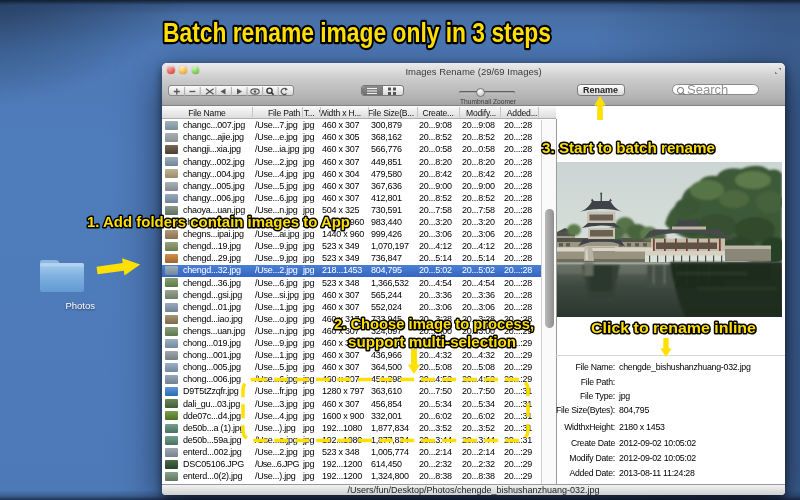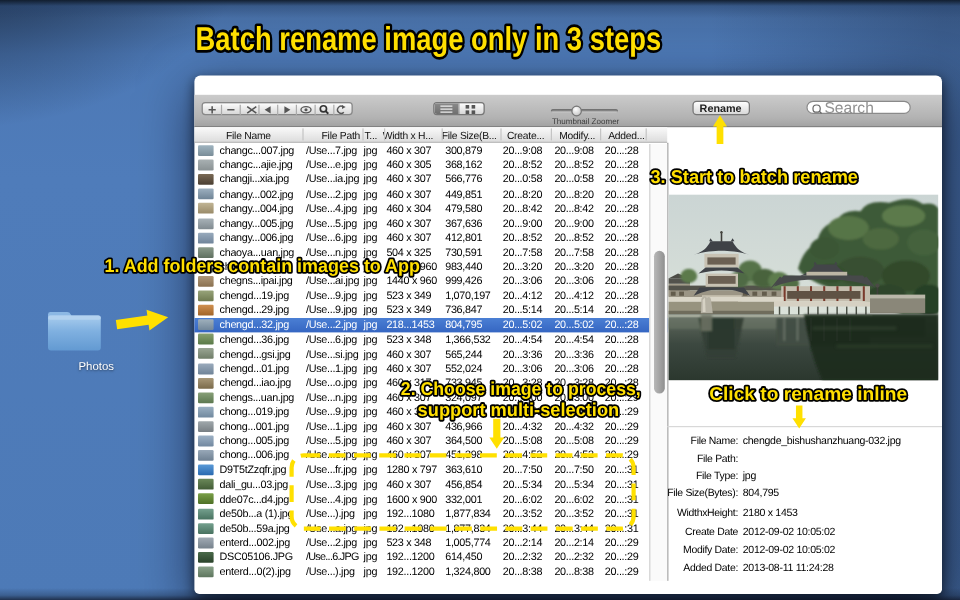--- a/index.html
+++ b/index.html
@@ -52,20 +52,29 @@
 .drow{position:absolute;left:394px;right:0;height:12px;font-size:9px;color:#000;white-space:nowrap}
 .dl{position:absolute;right:170px;text-align:right;font-size:8.7px;letter-spacing:-0.25px}
 .dv{position:absolute;left:63px;font-size:8.8px;letter-spacing:-0.25px}
 .sbar{position:absolute;left:0;bottom:0;width:100%;height:11.5px;border-radius:0 0 4px 4px;background:linear-gradient(#f2f2f2,#cfcfcf);border-top:1px solid #9a9a9a;font-size:9px;color:#222;text-align:center;line-height:11px}
 .folder{position:absolute;left:39px;top:256px;width:46px;height:56px}
 .flabel{position:absolute;left:-10px;top:44px;width:66px;text-align:right;font-size:9.5px;color:#fff;text-shadow:0 1px 2px rgba(0,0,0,.55)}
 .ovl{position:absolute;left:0;top:0;pointer-events:none}
 </style></head>
 <body>
 <div class="win">
+ <div class="tbar">
+  <i class="tl r"></i>
+      <i class="tl y"></i>
+      <i class="tl g"></i>
+  <div class="wtitle">Images Rename (29/69 Images)</div>
+  <svg class="zic" viewBox="0 0 8 8">
+        <path d="M1 4.5v2.5h2.5L1 4.5zM7 3.5V1H4.5L7 3.5z" fill="#777"></path>
+      </svg>
+ </div>
  <div class="tool">
   <div class="bgrp">
         <svg width="125" height="9" viewBox="0 0 125 9" style="position:absolute;left:0;top:0.5px">
    <g stroke="#aaa" stroke-width="1">
     <line x1="15.6" y1="0" x2="15.6" y2="9"></line>
             <line x1="31.2" y1="0" x2="31.2" y2="9"></line>
     <line x1="46.8" y1="0" x2="46.8" y2="9"></line>
             <line x1="62.4" y1="0" x2="62.4" y2="9"></line>
     <line x1="78" y1="0" x2="78" y2="9"></line>
             <line x1="93.6" y1="0" x2="93.6" y2="9"></line>
@@ -647,20 +656,21 @@
       <span class="dv">2012-09-02  10:05:02</span>
     </div>
 <div class="drow" style="top:390.0px">
       <span class="dl">Modify Date:</span>
       <span class="dv">2012-09-02  10:05:02</span>
     </div>
 <div class="drow" style="top:405.0px">
       <span class="dl">Added Date:</span>
       <span class="dv">2013-08-11  11:24:28</span>
     </div>
+ <div class="sbar">/Users/fun/Desktop/Photos/chengde_bishushanzhuang-032.jpg</div>
 </div>
 <div class="folder">
  <svg width="46" height="38" viewBox="0 0 46 38">
   <defs>
         <linearGradient id="fg" x1="0" y1="0" x2="0" y2="1">
    <stop offset="0" stop-color="#a9cdee"></stop>
           <stop offset=".45" stop-color="#7fb0e0"></stop>
           <stop offset="1" stop-color="#639ad2"></stop>
   </linearGradient>
       </defs>

